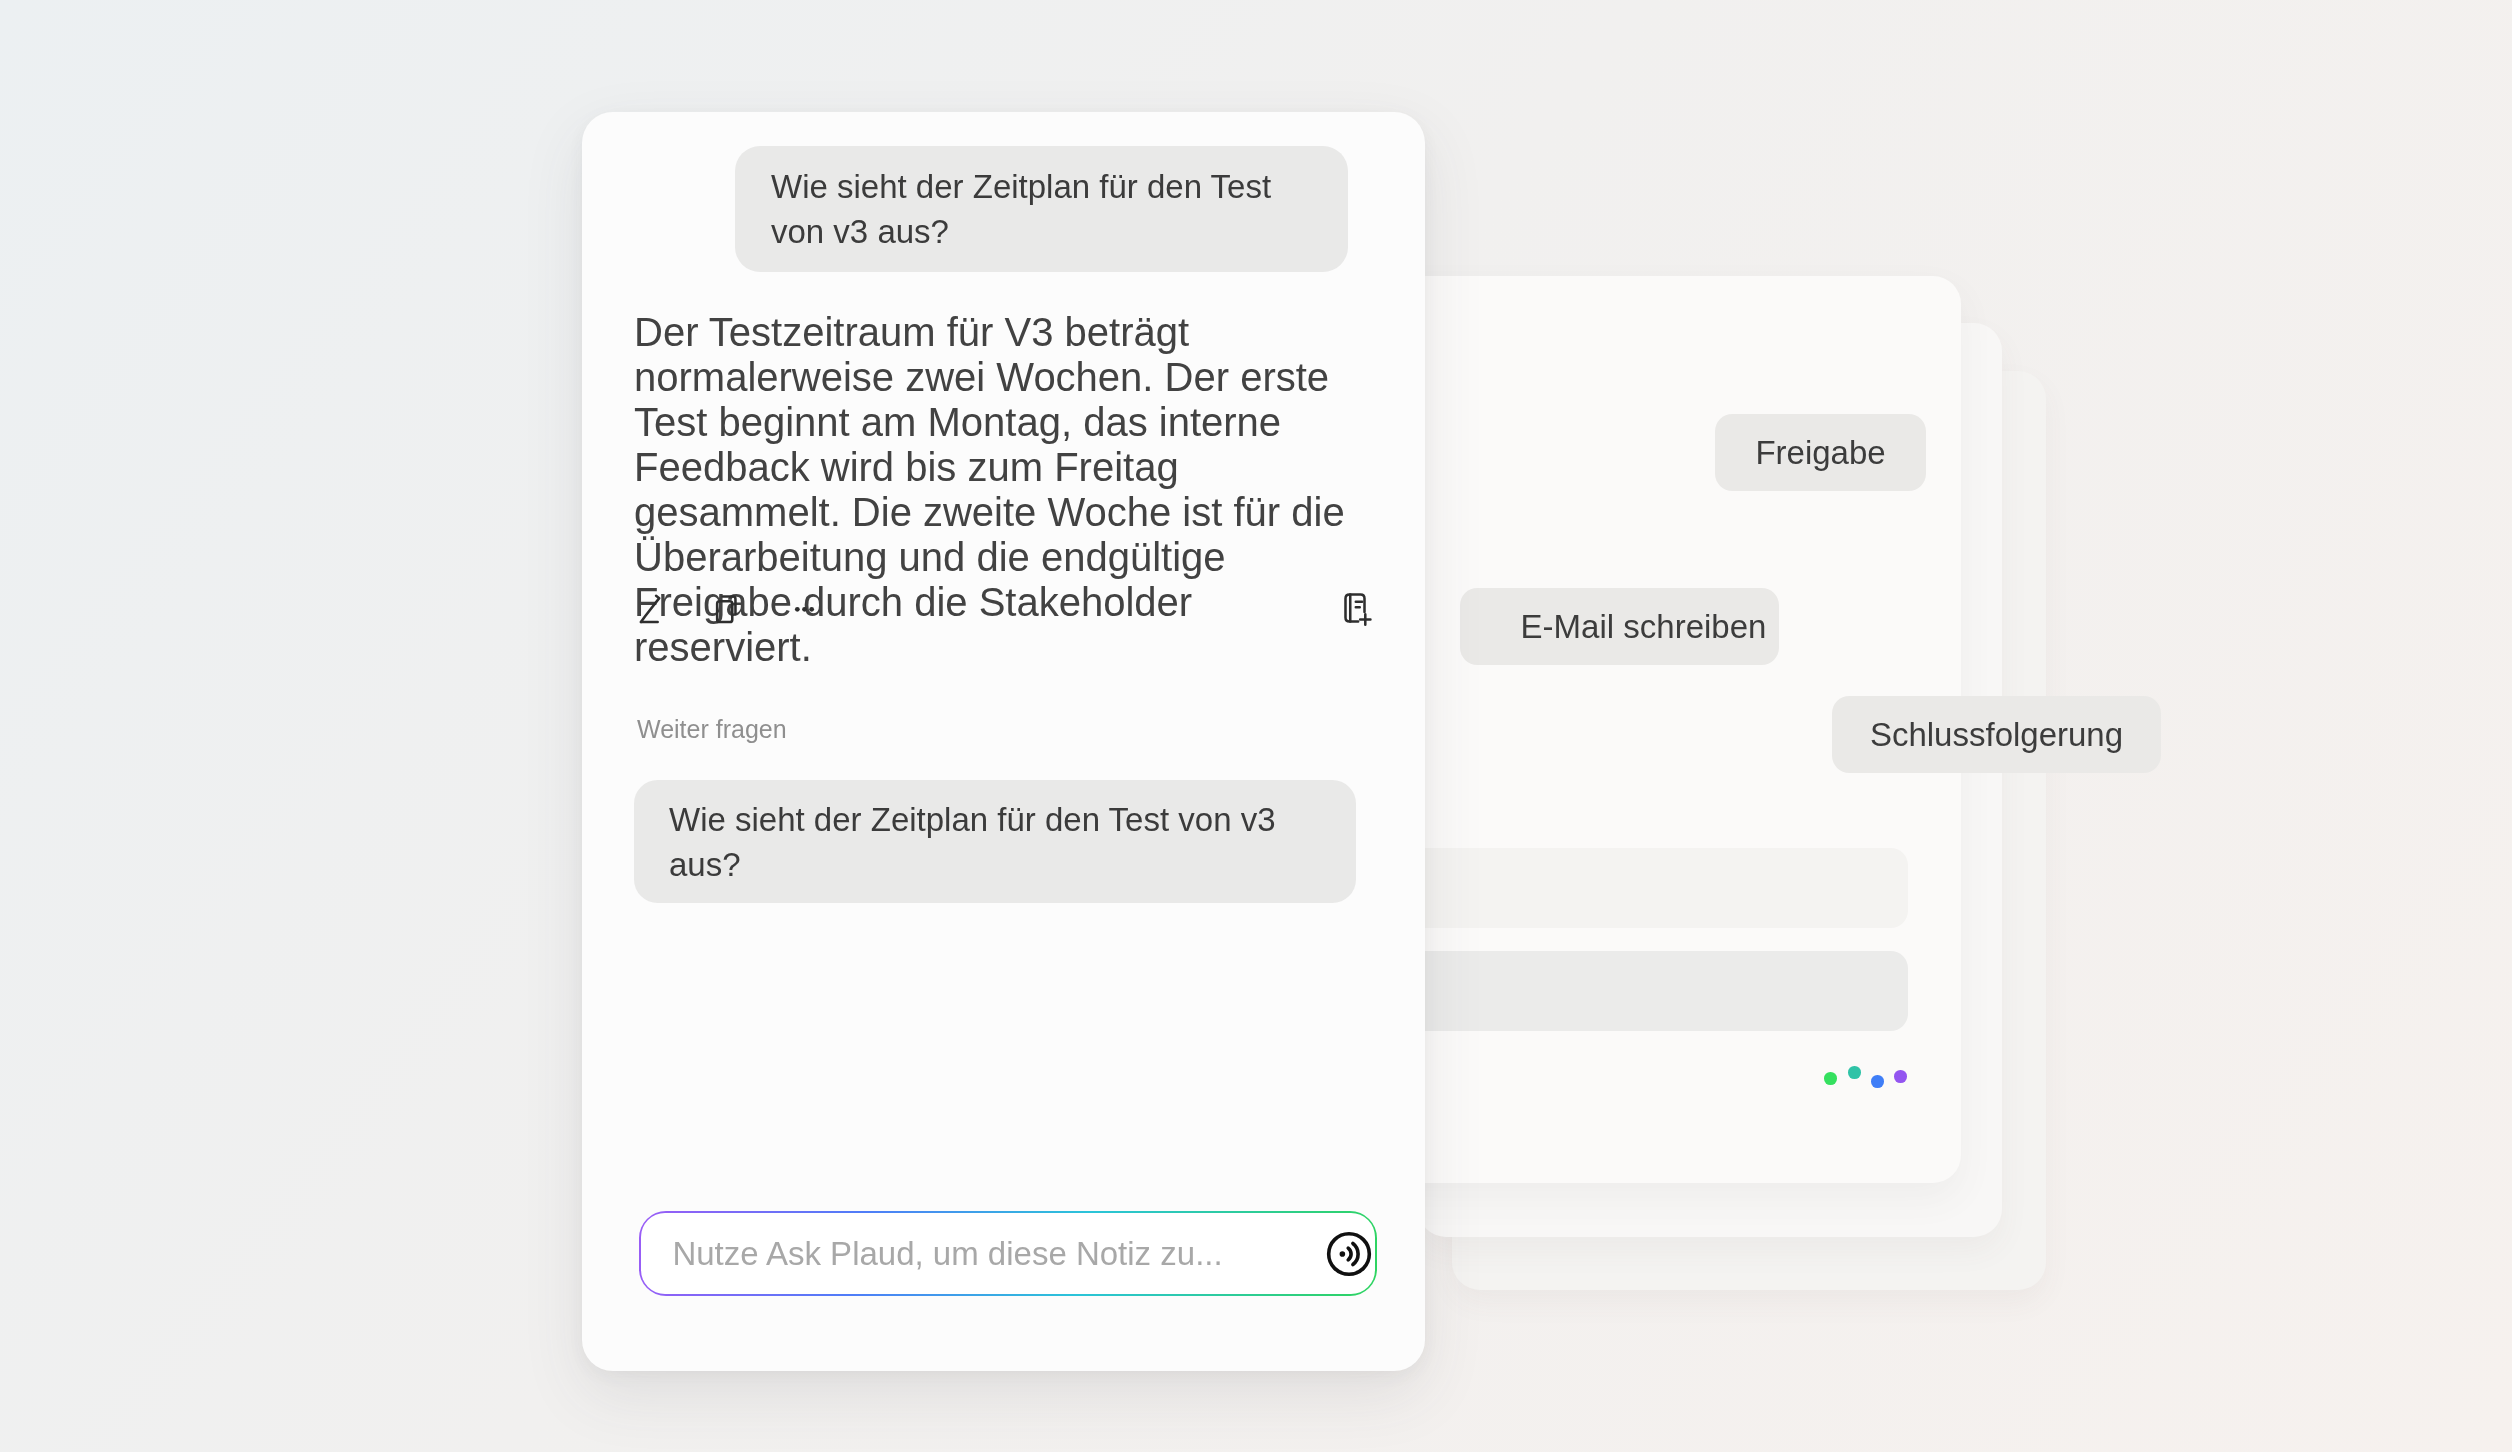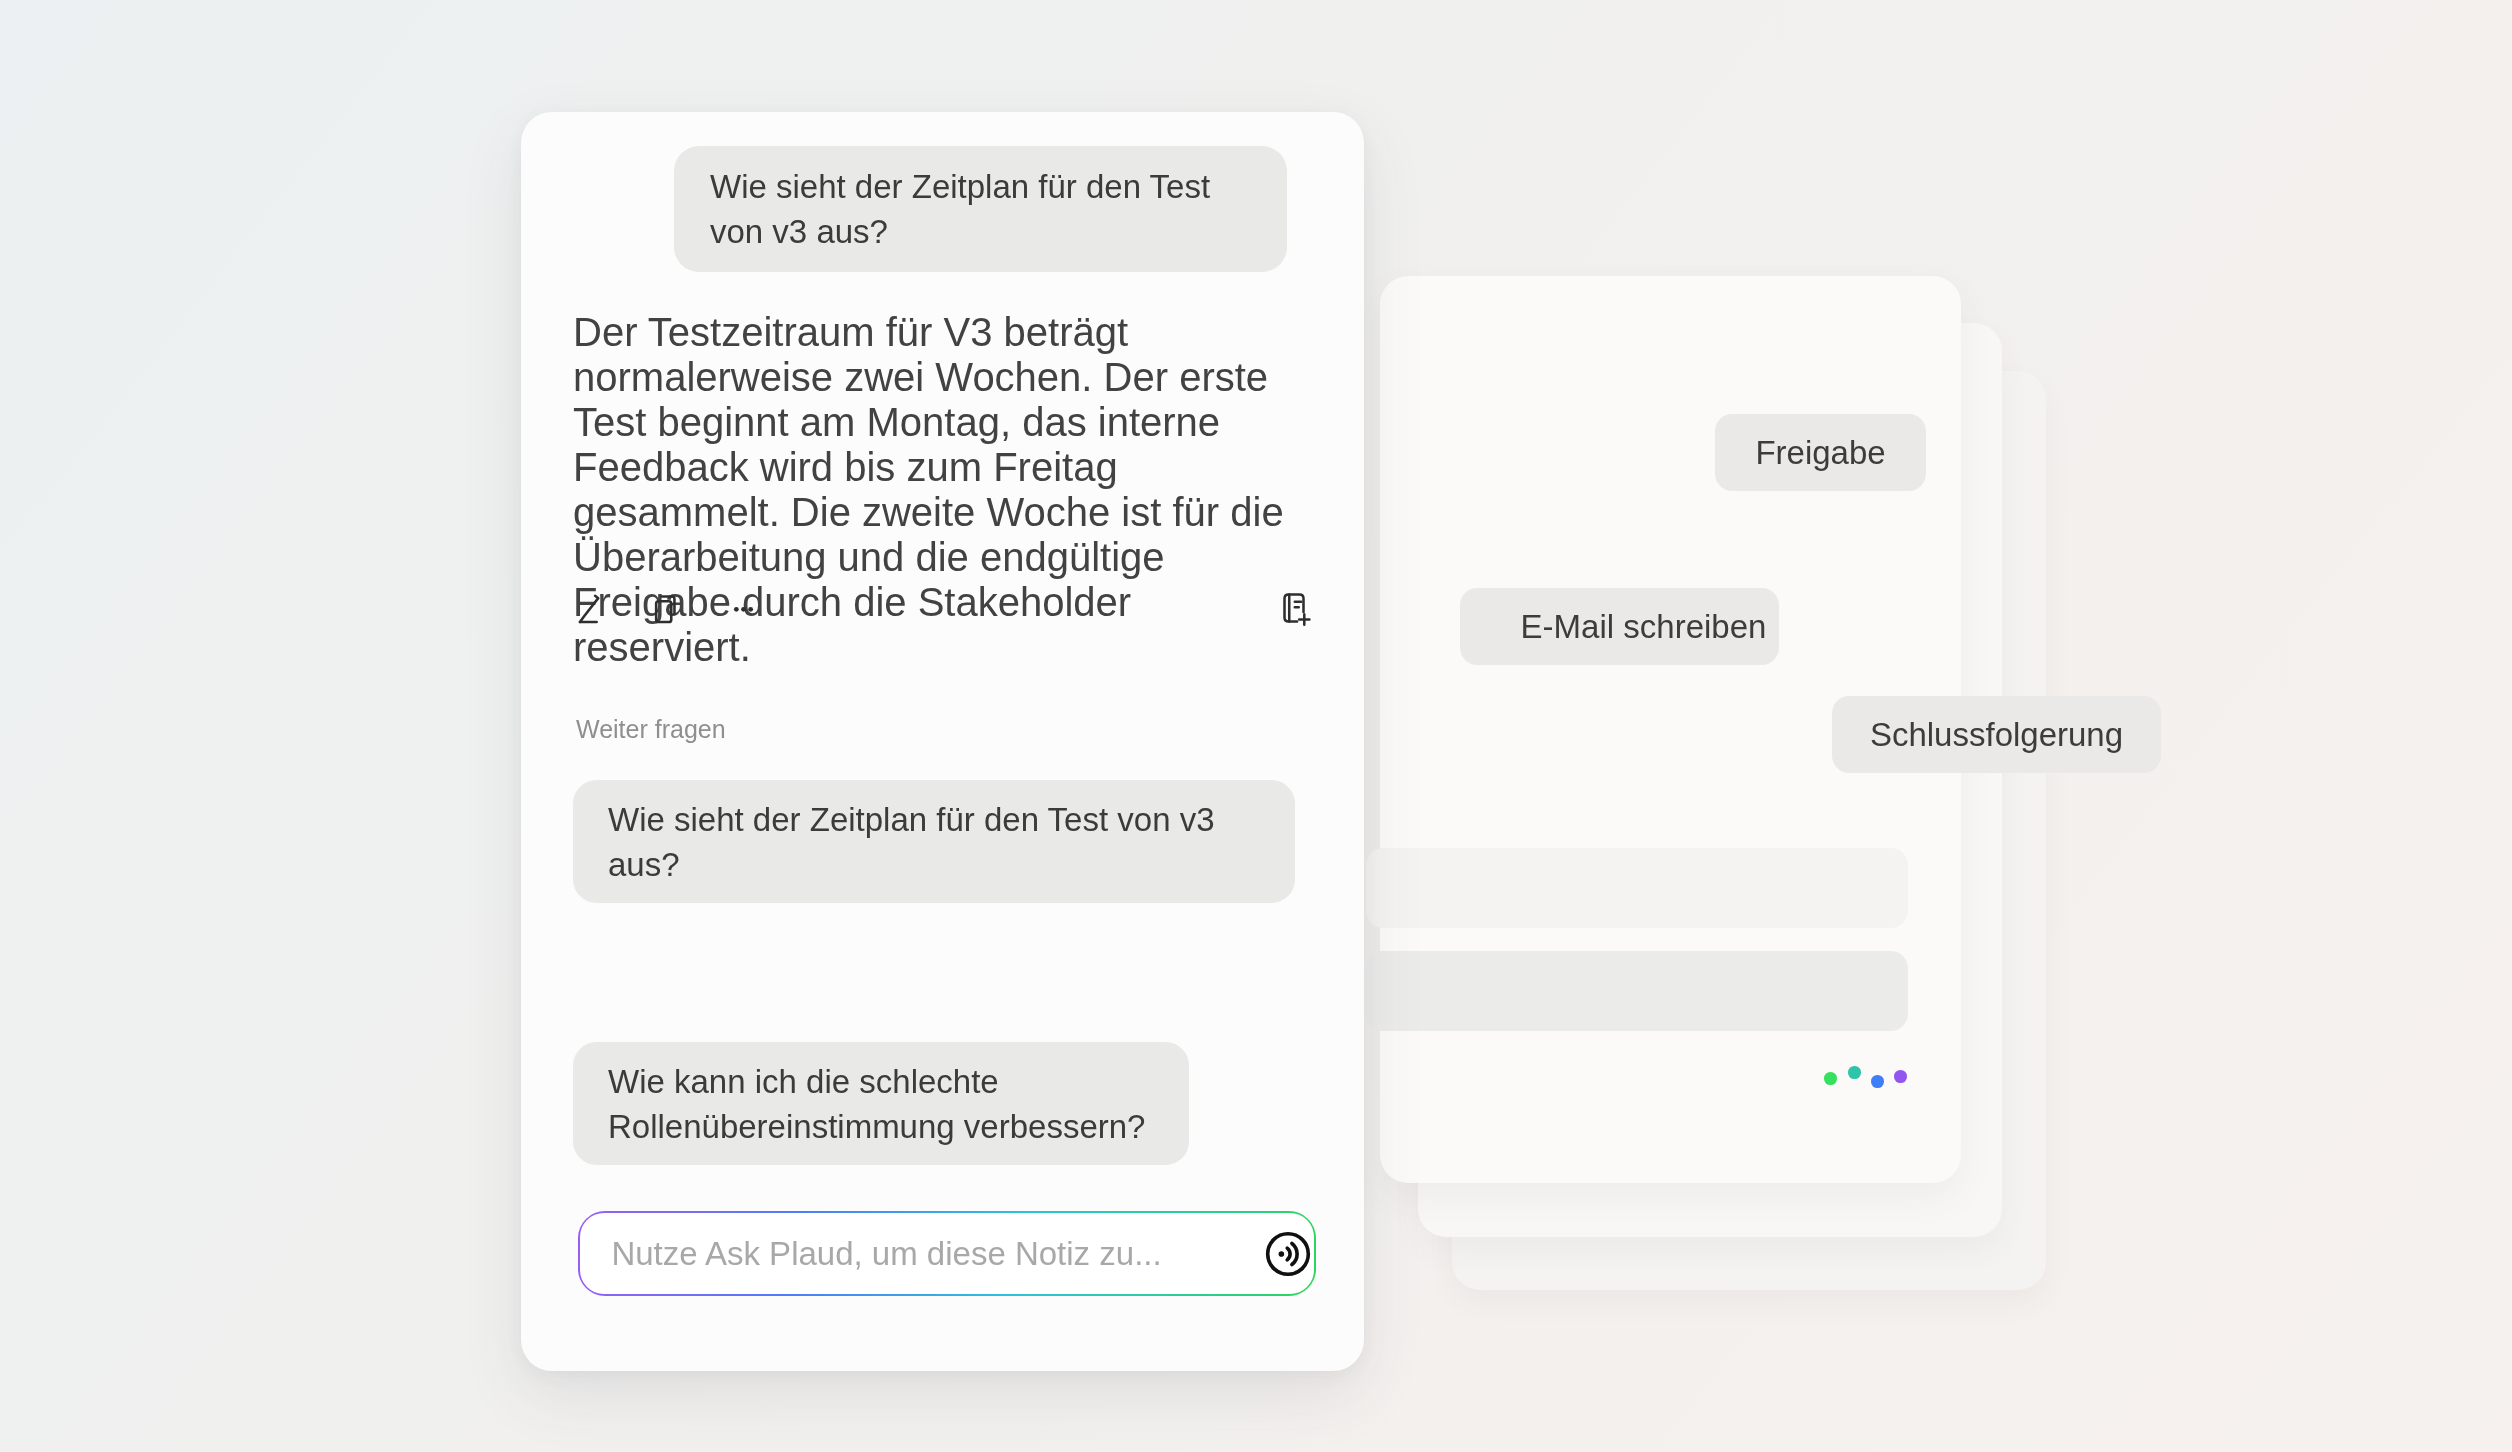--- a/index.html
+++ b/index.html
@@ -36,21 +36,21 @@
     background: #eae9e7; border-radius: 17.3px;
     font-size: 33px; color: #3c3c3c; border: none; cursor: pointer;
   }
   .chip-tasks   { left: 1715px; top: 414px; width: 211px; height: 77px; }
   .chip-email   { left: 1460px; top: 588px; width: 319px; height: 77px; padding-left: 48px; }
   .chip-conclusion { left: 1832px; top: 696px; width: 329px; height: 77px; }
 
   
   .chat-card {
     position: absolute; z-index: 50;
-    left: 521px; top: 112px; width: 843px; height: 1259px;
+    left: 582px; top: 112px; width: 843px; height: 1259px;
     background: #fcfcfc; border-radius: 31px;
     box-shadow: 0 23.6px 63px rgba(70,70,80,.10), 0 4.7px 15.7px rgba(70,70,80,.05);
   }
 
   .question-bubble {
     position: absolute; left: 153px; top: 34px; width: 613px;
     background: #e9e9e8; border-radius: 25px;
     padding: 18px 36px; font-size: 33px; line-height: 45px; color: #3b3b3b;
   }
 
@@ -166,23 +166,20 @@
         <path d="M37 32 v13 M30.5 38.5 h13"></path>
       </svg>
     </button>
   </div>
 
   <div class="followup-label">Weiter fragen</div>
 
   <button class="suggestion sugg-1">
     <span>Wie sieht der Zeitplan für den Test von v3 aus?</span>
   </button>
-  <button class="suggestion sugg-3">
-    <span>Wie kann ich die schlechte Rollenübereinstimmung verbessern?</span>
-  </button>
 
   <div class="input-gradient">
     <div class="input-inner">
       <input class="ask-input" type="text" value="" placeholder="Nutze Ask Plaud, um diese Notiz zu..." style="">
       <button class="voice-btn">
         <svg width="50" height="50" viewBox="0 0 64 64" fill="none" stroke="#101010" stroke-width="4.6" stroke-linecap="round">
           <circle cx="32" cy="32" r="26"></circle>
           <circle cx="23.5" cy="32" r="3.6" fill="#101010" stroke="none"></circle>
           <path d="M31 24.5 a 9.5 9.5 0 0 1 0 15"></path>
           <path d="M37 18.5 a 17 17 0 0 1 0 27"></path>

